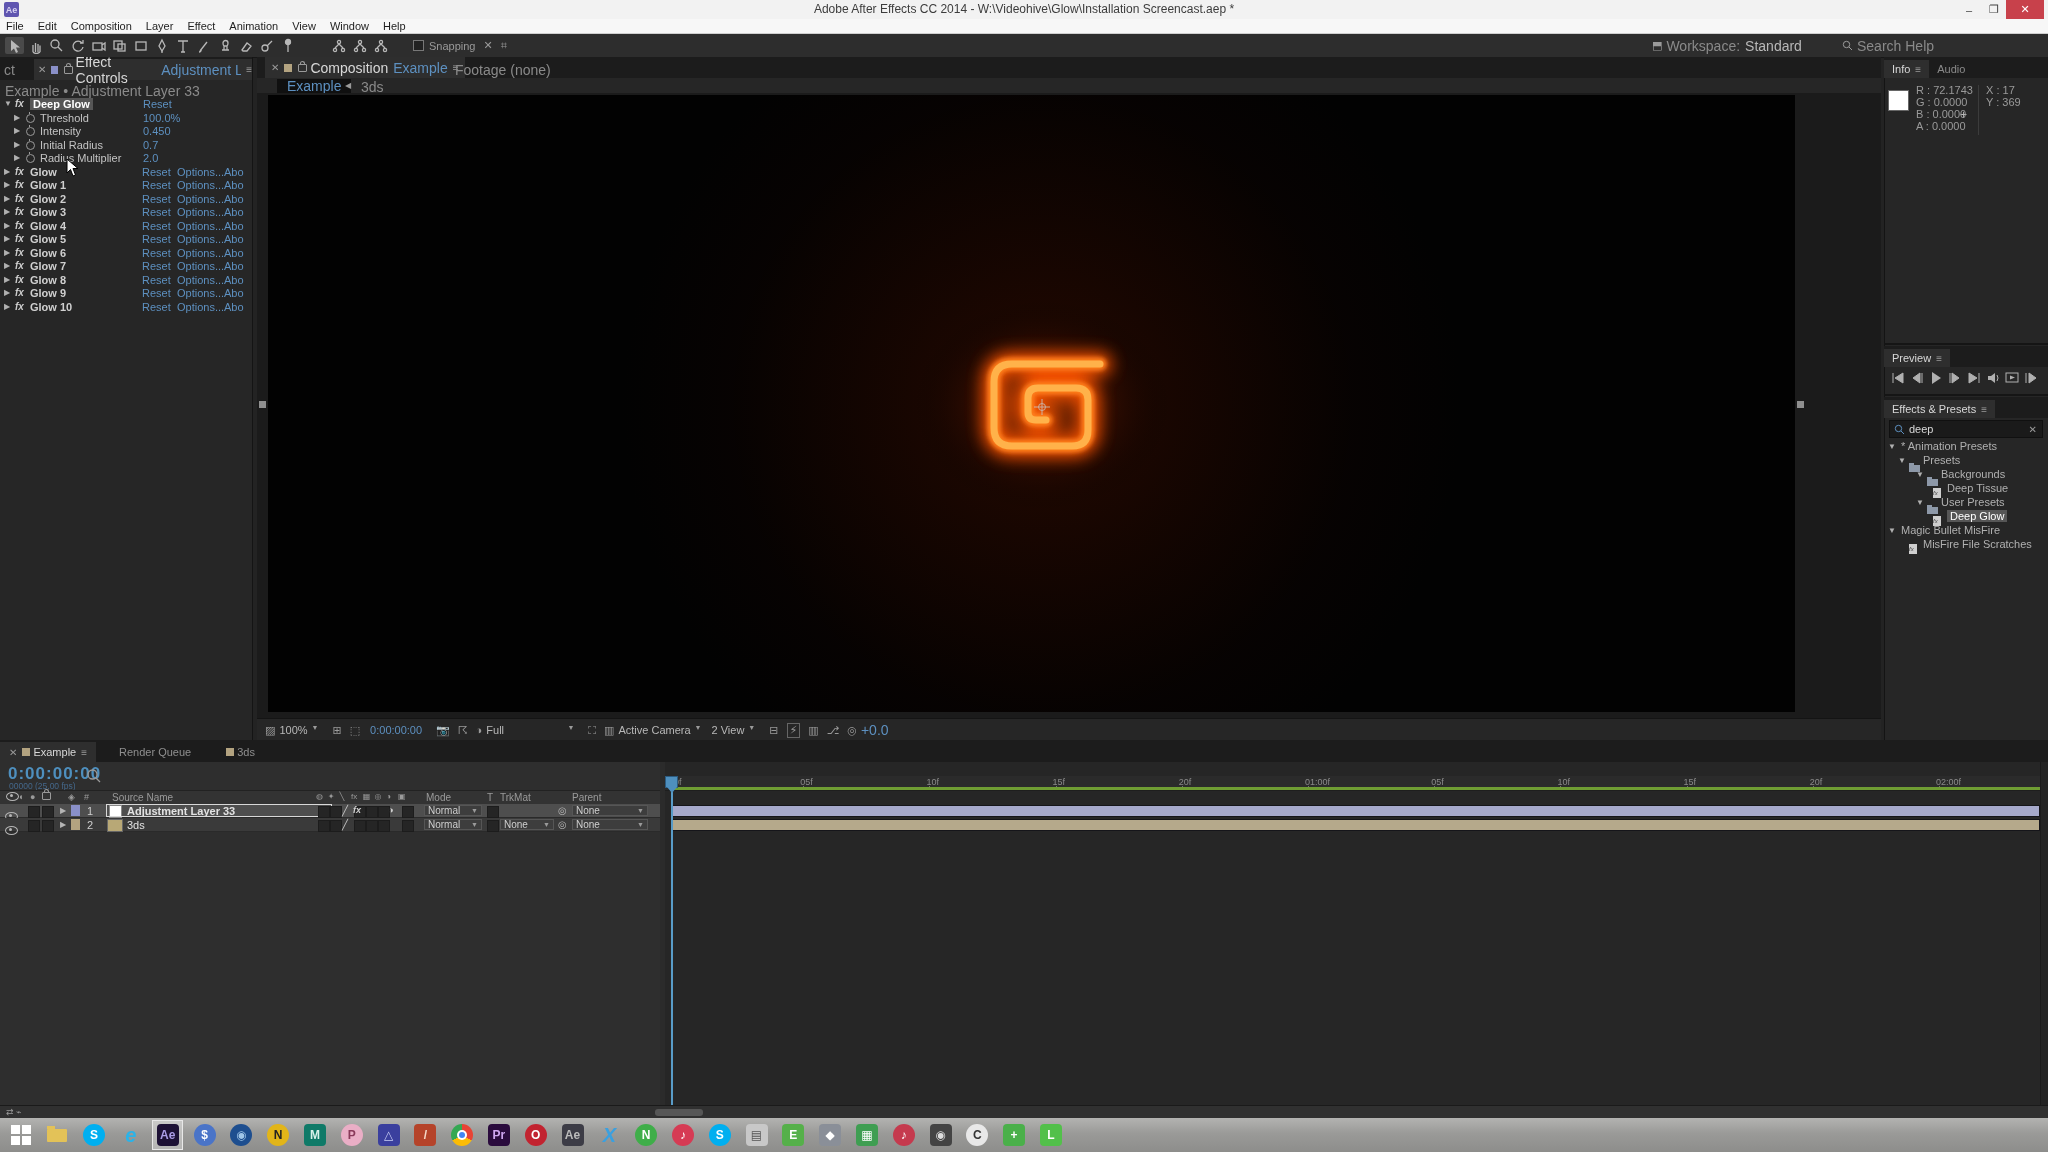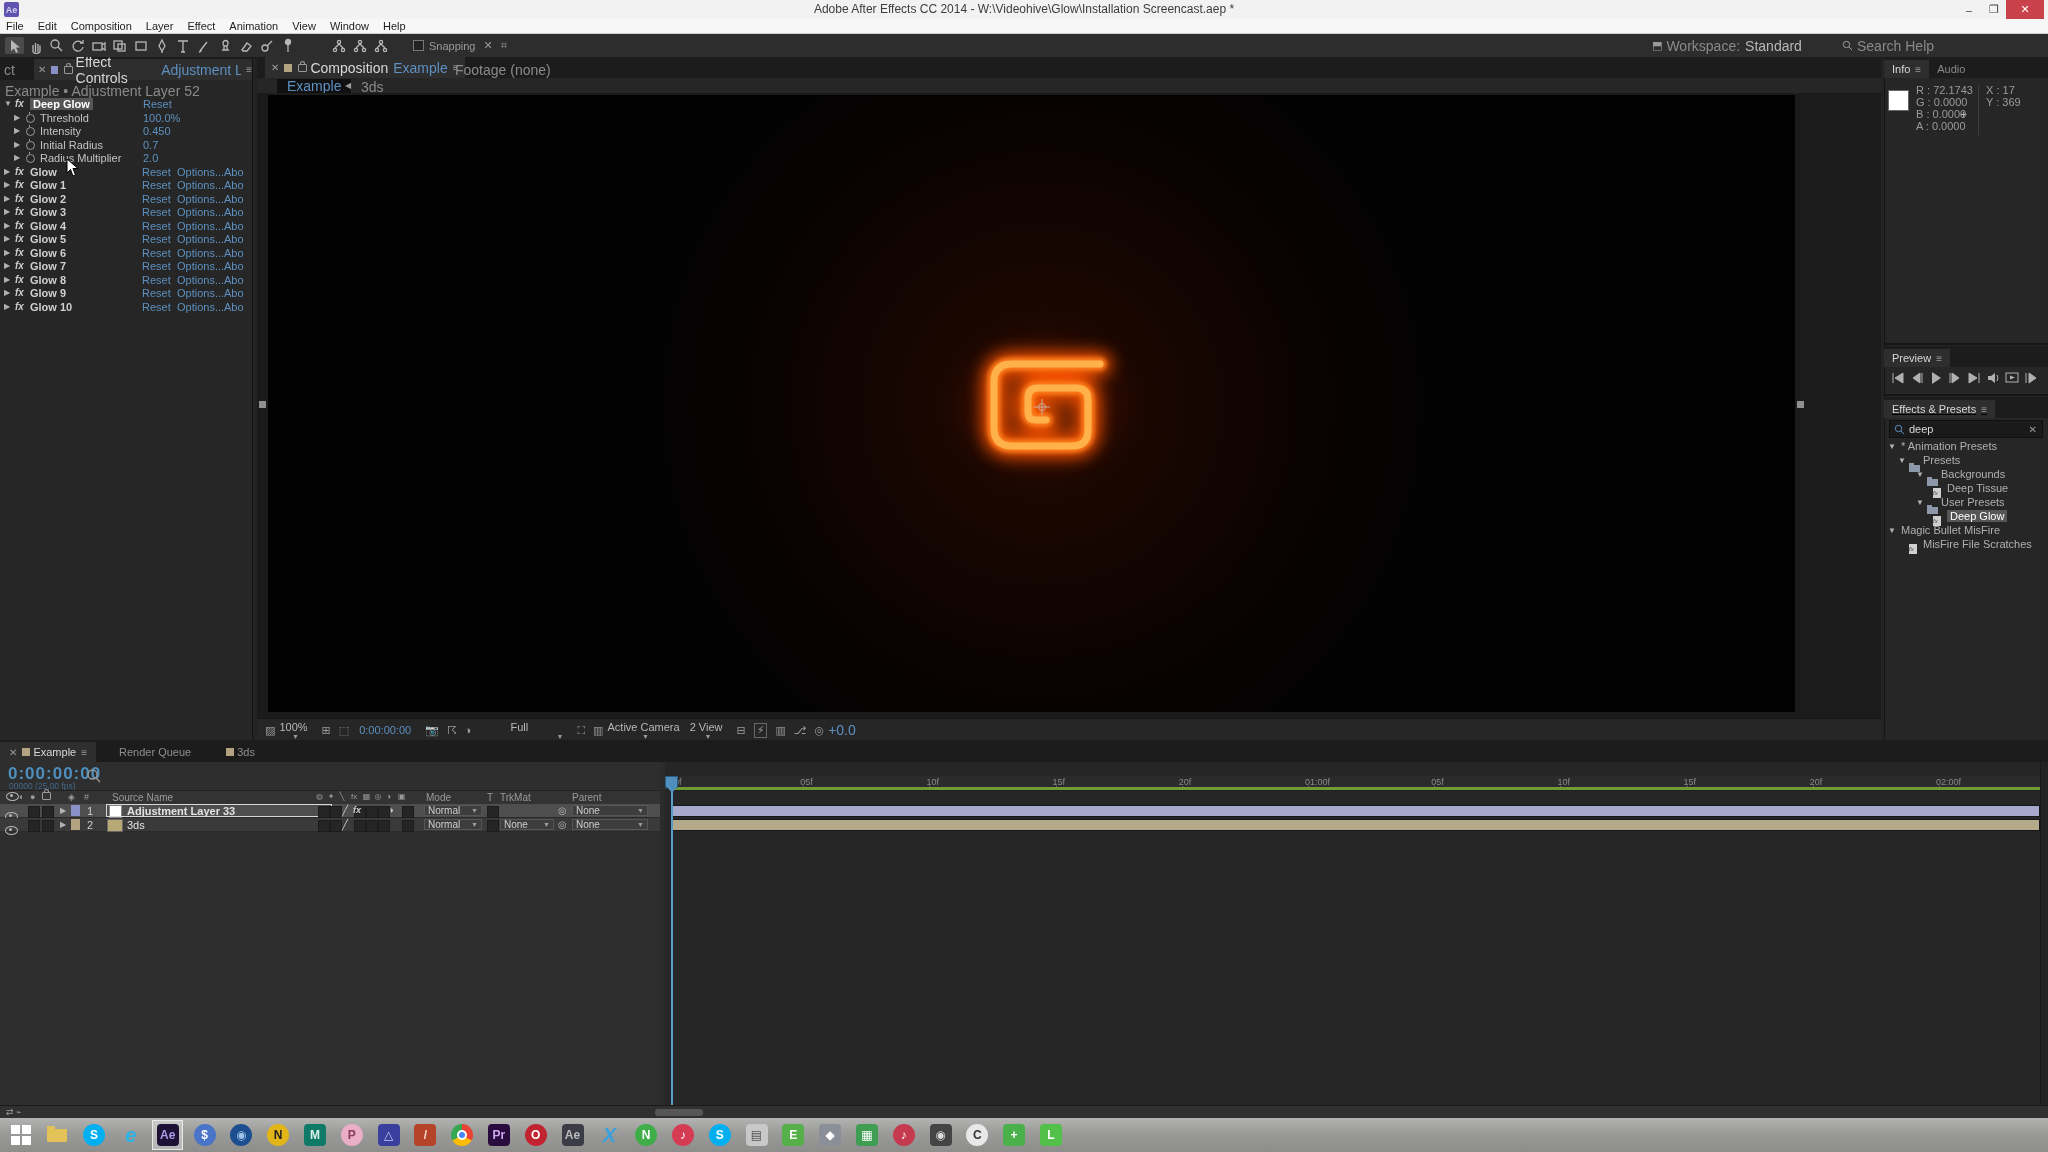--- a/index.html
+++ b/index.html
@@ -50,21 +50,21 @@
   .stopwatch{position:absolute;left:26px;top:2px;width:7px;height:7px;border:1px solid #9a9a9a;border-radius:50%;}
   .stopwatch:before{content:"";position:absolute;left:2px;top:-3px;width:1px;height:2px;background:#9a9a9a;}
   #comp-tabbar{left:257px;top:57px;width:1624px;height:21px;}
   #viewer-bar{left:257px;top:78px;width:1624px;height:15px;background:#262626;border-bottom:1px solid #161616;}
   #viewport{left:257px;top:93px;width:1624px;height:625px;background:#1b1b1b;overflow:hidden;}
   #comp-frame{left:11px;top:2px;width:1527px;height:617px;background:#020202;
     background-image:radial-gradient(circle 560px at 774px 310px, rgba(64,14,0,0.55), rgba(20,4,0,0.25) 55%, rgba(0,0,0,0) 75%);}
   .handle{position:absolute;width:7px;height:7px;background:#8f8f8f;}
   #comp-bottom{left:257px;top:718px;width:1624px;height:22px;background:#262626;border-top:1px solid #141414;
     display:flex;align-items:center;font-size:11px;color:#b8b8b8;}
-  #comp-bottom .seg{display:flex;align-items:center;margin-right:10px;white-space:nowrap;flex-direction:column;}
+  #comp-bottom .seg{display:flex;margin-right:10px;white-space:nowrap;}
   .ddarrow{font-size:7px;color:#9a9a9a;margin-left:4px;}
   .miniglyph{color:#9a9a9a;font-size:11px;margin:0 4px;}
   
   #right-col{left:1884px;top:57px;width:164px;height:683px;background:#262626;border-left:1px solid #141414;}
   .rtabbar{position:absolute;left:1884px;width:164px;height:21px;background:#1c1c1c;display:flex;align-items:flex-end;}
   .rtab{height:18px;display:flex;align-items:center;padding:0 8px;font-size:11px;color:#8a8a8a;}
   .rtab.on{background:#2e2e2e;color:#d8d8d8;}
   .info-label{color:#9a9a9a;} .info-val{color:#9a9a9a;}
   #search-box{left:1889px;top:420px;width:152px;height:16px;background:#1a1a1a;border:1px solid #101010;
     display:flex;align-items:center;font-size:11px;color:#d8d8d8;}
@@ -267,21 +267,21 @@
       <span class="abs t11 dim" style="left:4px;top:5px;">ct</span>
       <div id="ec-tab" class="abs tab-active">
         <span class="xico">✕</span>
         <span class="sq" style="background:#8a90c8;"></span>
         <span class="lockico"></span>
         <span class="t11" style="color:#d8d8d8;">Effect Controls</span>
         <span class="t11 blue" style="margin-left:5px;overflow:hidden;white-space:nowrap;max-width:80px;">Adjustment Layer 33</span>
         <span class="burger">≡</span>
       </div>
     </div>
-    <div class="abs t11 dim" style="left:5px;top:26px;">Example • Adjustment Layer 52</div>
+    <div class="abs t11 dim" style="left:5px;top:26px;">Example • Adjustment Layer 33</div>
     <div id="ec-rows" class="abs" style="left:0;top:41px;width:252px;">
         <div class="ec-row" style="top: 0px;">
           <span class="ec-caret">▼</span>
           <span class="fxico">fx</span>
           <span class="ec-name" style="background:#565656;color:#fff;font-weight:bold;padding:0 3px;">Deep Glow</span>
           <span class="ec-link" style="left:143px;">Reset</span>
         </div>
         <div class="ec-row" style="top: 13.5px;">
           <span class="ec-caret" style="left:14px;">▶</span>
           <span class="stopwatch"></span>
@@ -547,21 +547,21 @@
         </svg>
       </div>
       <div style="width: 19px; height: 16px; display: flex; align-items: center; justify-content: center;">
         <svg width="14" height="14" viewBox="0 0 14 14">
           <path d="M2 2 V12 M5 2 L12 7 L5 12 Z" fill="#b0b0b0" stroke="#b0b0b0"></path>
         </svg>
       </div>
     </div>
 
   <div class="abs" style="left:1884px;top:394px;width:164px;height:2px;background:#151515;"></div>
-  <div class="rtabbar" style="top:397px;text-decoration:underline;">
+  <div class="rtabbar" style="top:397px;">
     <div class="rtab on">
       <span>Effects &amp; Presets</span>
         <span class="burger">≡</span>
     </div>
   </div>
   <div id="search-box" class="abs">
     <svg width="11" height="11" viewBox="0 0 11 11" style="margin:0 4px;">
       <circle cx="4.5" cy="4.5" r="3.2" stroke="#5d90c0" fill="none"></circle>
         <line x1="7" y1="7" x2="10" y2="10" stroke="#5d90c0"></line>
     </svg>

